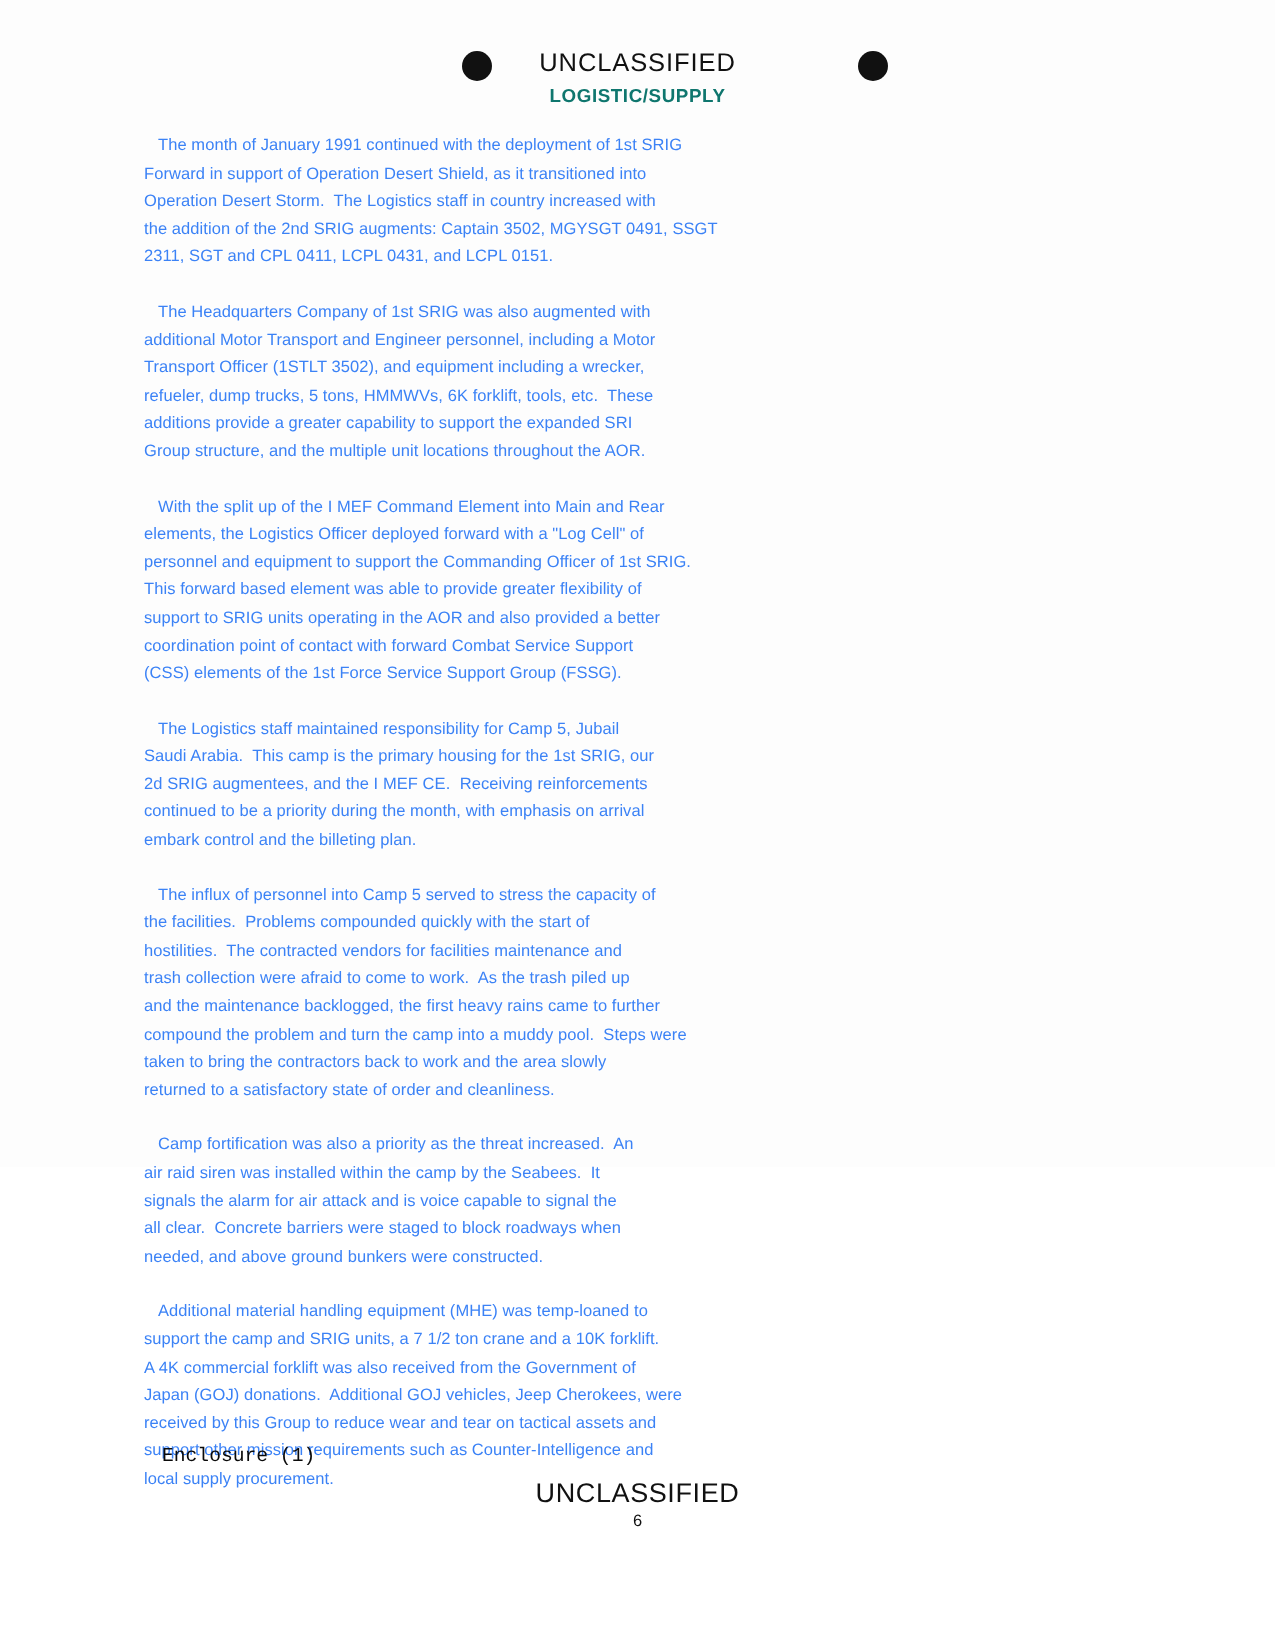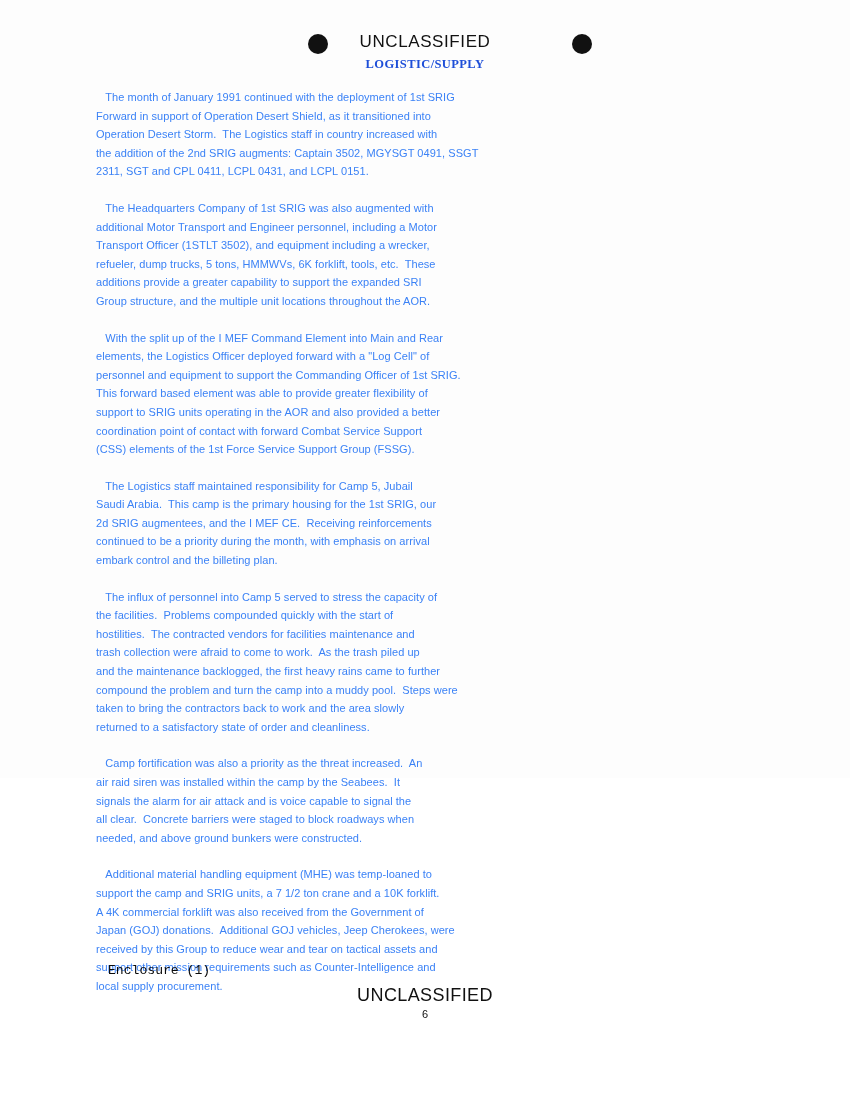--- a/index.html
+++ b/index.html
@@ -36,25 +36,25 @@
     height: 26px;
   }
   .classification-top {
     font-family: "Liberation Sans", sans-serif;
     font-size: 17px;
     letter-spacing: 0.6px;
     color: #111;
     display: inline-block;
   }
   .subtitle {
-    font-family: Liberation Serif, serif;
+    font-family: Liberation Sans, sans-serif;
     font-size: 12.5px;
     font-weight: bold;
     letter-spacing: 0.4px;
-    color: #1d4ed8;
+    color: #0f766e;
     margin-top: -1px;
   }
   .punch-dot {
     position: absolute;
     width: 20px;
     height: 20px;
     border-radius: 50%;
     background: #111;
     top: 2px;
   }

